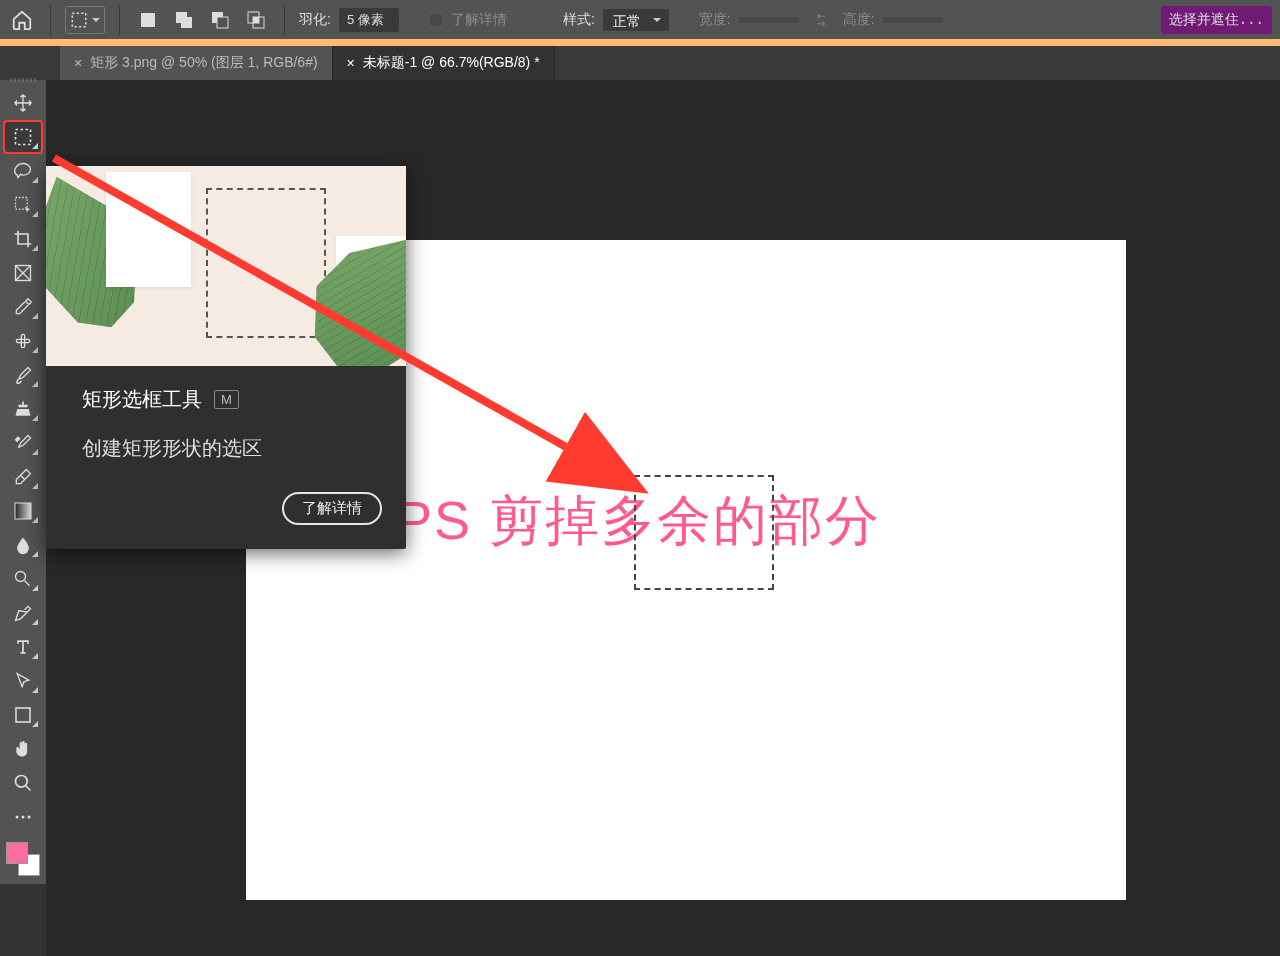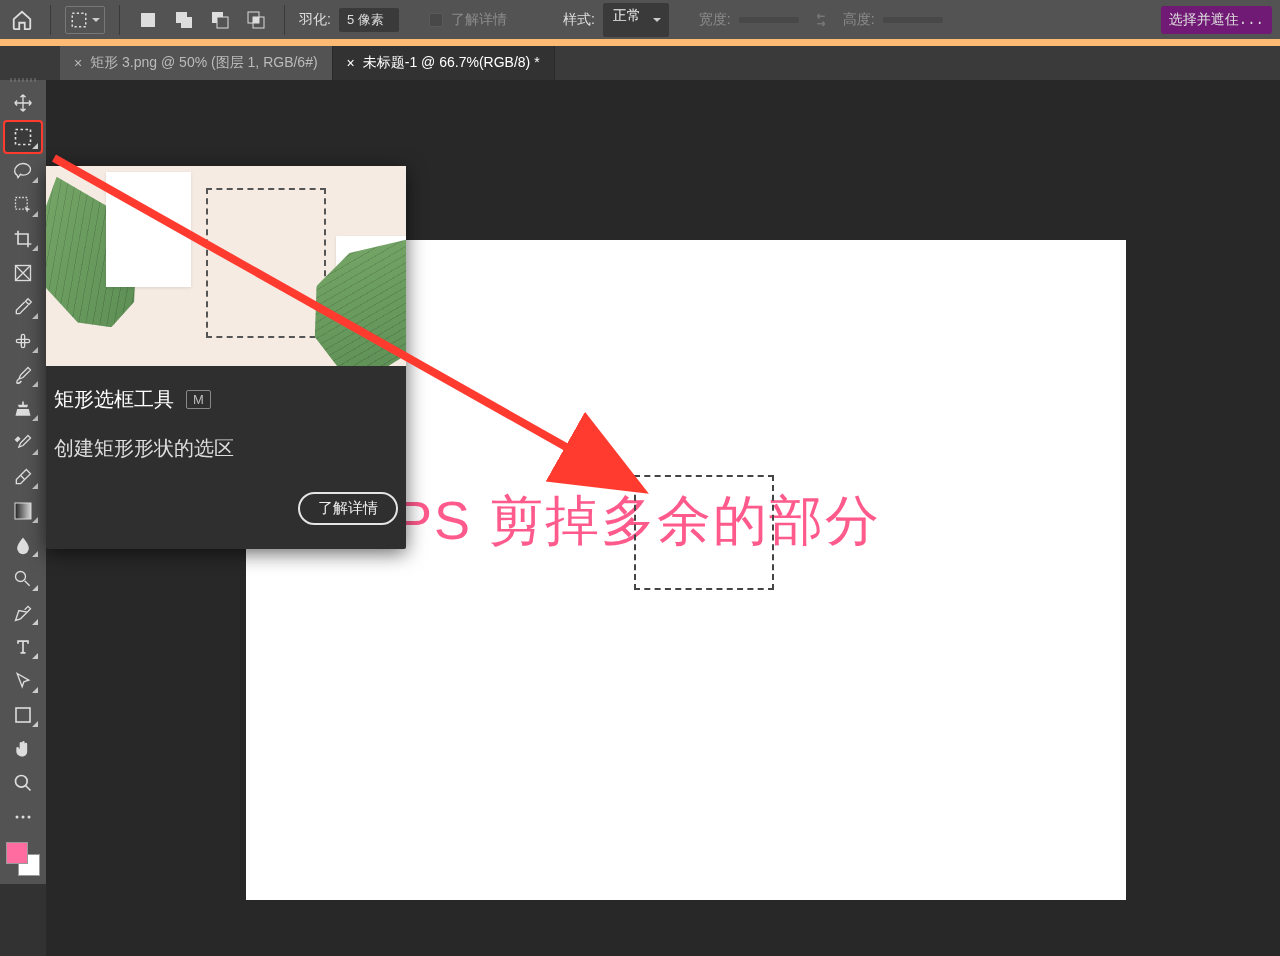--- a/index.html
+++ b/index.html
@@ -6,21 +6,21 @@
 body { background:#323232; width:1280px; height:956px; overflow:hidden; position:relative; color:#ccc; }
 
 
 .options-bar { height:46px; background:#535353; display:flex; align-items:center; padding:0 8px; gap:8px; border-bottom:7px solid #fdba74; }
 .opt-sep { width:1px; height:30px; background:#3a3a3a; margin:0 6px; }
 .opt-icon { width:28px; height:28px; display:flex; align-items:center; justify-content:center; color:#ddd; }
 .opt-label { font-size:14px; color:#ddd; }
 .opt-input { background:#3a3a3a; color:#ddd; border:none; padding:3px 8px; font-size:13px; width:60px; border-radius:2px; }
 .opt-checkbox { width:14px; height:14px; background:#3a3a3a; border:1px solid #666; }
 .opt-disabled { opacity:0.4; }
-.opt-select { background:#3a3a3a; color:#eee; padding:4px 28px 12px 10px; font-size:14px; position:relative; border-radius:2px; }
+.opt-select { background:#3a3a3a; color:#eee; padding:4px 28px 0 10px; font-size:14px; position:relative; border-radius:2px; }
 .opt-select::after { content:""; position:absolute; right:8px; top:50%; border:4px solid transparent; border-top-color:#ccc; transform:translateY(-2px); }
 .opt-btn { background:#701a75; color:#ddd; padding:5px 8px; font-size:14px; border-radius:3px;font-family:Liberation Mono, monospace; }
 
 
 .tab-strip { height:34px; background:#3a3a3a; display:flex; align-items:stretch; padding-left:60px; }
 .tab { display:flex; align-items:center; padding:0 14px; font-size:14px; color:#ccc; gap:8px; border-right:1px solid #2a2a2a; }
 .tab.active { background:#323232; color:#fff; }
 .tab .close { font-size:14px; }
 .tab.inactive { background:#535353; color:#bbb; }
 
@@ -44,21 +44,21 @@
 .tooltip { position:absolute; top:166px; left:46px; width:360px; background:#2f2f2f; color:#eee; box-shadow:0 4px 20px rgba(0,0,0,0.6); z-index:50; border-radius:2px; overflow:visible; }
 .tooltip-preview { height:200px; background:#f6ebe3; position:relative; overflow:hidden; }
 .leaf { position:absolute; background:linear-gradient(135deg,#7aab6b,#5a8b52); }
 .leaf.l1 { top:6px; left:-12px; width:100px; height:160px; transform:rotate(-20deg); clip-path:polygon(50% 0,90% 30%,100% 60%,80% 90%,50% 100%,20% 90%,0 60%,10% 30%); }
 .leaf-lines { position:absolute; top:0; left:0; right:0; bottom:0; background:repeating-linear-gradient(120deg,transparent 0 6px,rgba(0,0,0,0.12) 6px 7px); }
 .leaf.l2 { top:62px; right:-30px; width:120px; height:150px; transform:rotate(30deg); clip-path:polygon(50% 0,90% 30%,100% 60%,80% 90%,50% 100%,20% 90%,0 60%,10% 30%); }
 .frame-white { position:absolute; background:#fff; border:12px solid #fff; box-shadow:0 1px 3px rgba(0,0,0,0.1); }
 .frame-white.f1 { top:6px; left:60px; width:85px; height:115px; }
 .frame-white.f2 { top:70px; right:-20px; width:90px; height:115px; }
 .frame-dashed { position:absolute; top:22px; left:160px; width:120px; height:150px; border:2px dashed #555; }
-.tooltip-body { padding:20px 8px 24px; }
+.tooltip-body { padding:20px 24px 24px;margin-left:12px; }
 .tooltip-title-row { display:flex; align-items:center; gap:12px; margin-bottom:22px; }
 .tooltip-title { font-size:20px; color:#fff; }
 .key-badge { border:1px solid #888; padding:1px 6px; font-size:13px; color:#bbb; border-radius:2px; }
 .tooltip-desc { font-size:20px; color:#ddd; margin-bottom:30px; }
 .tooltip-btn-row { display:flex; justify-content:flex-end; }
 .tooltip-btn { border:2px solid #e5e5e5; color:#eee; padding:5px 18px; border-radius:20px; font-size:15px; background:transparent; }
 
 
 .arrow-line { position:absolute; top:152px; left:48px; width:620px; height:380px; z-index:60; pointer-events:none; }
 

